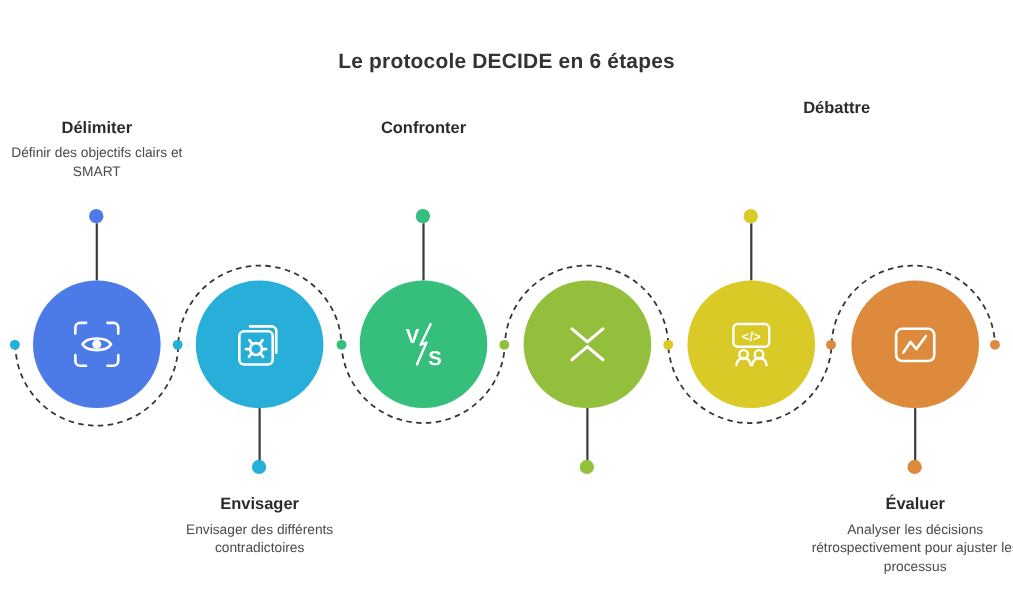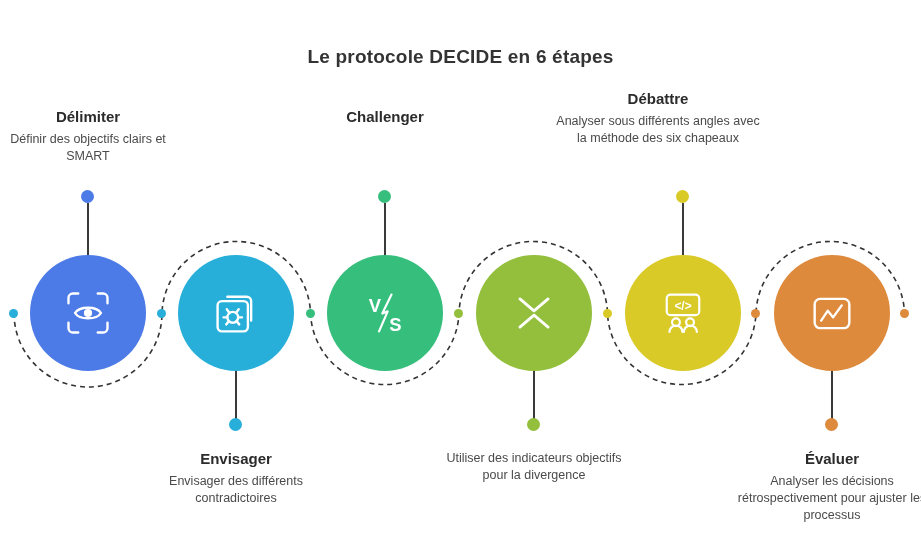--- a/index.html
+++ b/index.html
@@ -40,21 +40,21 @@
   .s3-label  { left:287px; top:108px; width:196px; }
   
   .s4-line   { left:533px; top:371px; height:48px; }
   .s4-dot    { left:527px; top:418px; }
   .s4-circle { left:476px; top:255px; }
   .s4-label  { left:441px; top:450px; width:186px; }
   
   .s5-line   { left:682px; top:203px; height:52px; }
   .s5-dot    { left:676px; top:190px; }
   .s5-circle { left:625px; top:255px; }
-  .s5-label  { left:552px; top:90px;  width:212px; }
+  .s5-label  { left:579px; top:90px;  width:212px;text-align:right; }
   
   .s6-line   { left:831px; top:371px; height:48px; }
   .s6-dot    { left:825px; top:418px; }
   .s6-circle { left:774px; top:255px; }
   .s6-label  { left:732px; top:450px; width:200px; }
 
   .icon { display:block; }
 </style>
 </head>
 <body>
@@ -116,54 +116,52 @@
     <div class="vline s3-line"></div>
     <div class="node-dot s3-dot" style="background-color: rgb(54, 190, 125);"></div>
     <div class="circle s3-circle" style="background-color: rgb(54, 190, 125);">
       <svg class="icon" viewBox="0 0 48 48" width="52" height="52" fill="none" stroke="#ffffff" stroke-width="2" stroke-linecap="round" stroke-linejoin="round">
         <text x="9" y="23" font-size="17" font-weight="700" fill="#ffffff" stroke="none">V</text>
         <text x="28" y="41" font-size="17" font-weight="700" fill="#ffffff" stroke="none">S</text>
         <path d="M30 7 L21.5 24.5 L26.5 22.5 L18.5 41"></path>
       </svg>
     </div>
     <div class="label s3-label">
-      <h3>Challenger</h3>
+      <h3>Confronter</h3>
     </div>
   </div>
 
   <div class="step">
     <div class="vline s4-line"></div>
     <div class="node-dot s4-dot" style="background-color: rgb(147, 191, 60);"></div>
     <div class="circle s4-circle" style="background-color: rgb(147, 191, 60);">
       <svg class="icon" viewBox="0 0 48 48" width="52" height="52" fill="none" stroke="#ffffff" stroke-width="2.6" stroke-linecap="round" stroke-linejoin="round">
         <path d="M11 11 L24 22 L37 11"></path>
         <path d="M11 37 L24 26 L37 37"></path>
       </svg>
     </div>
     <div class="label s4-label">
-      <p>Utiliser des indicateurs objectifs pour la divergence</p>
     </div>
   </div>
 
   <div class="step">
     <div class="vline s5-line"></div>
     <div class="node-dot s5-dot" style="background-color: rgb(217, 202, 39);"></div>
     <div class="circle s5-circle" style="background-color: rgb(217, 202, 39);">
       <svg class="icon" viewBox="0 0 48 48" width="52" height="52" fill="none" stroke="#ffffff" stroke-width="2" stroke-linecap="round" stroke-linejoin="round">
         <rect x="9" y="7" width="30" height="19" rx="3.5"></rect>
         <text x="24" y="21" text-anchor="middle" font-size="11" font-weight="700" fill="#ffffff" stroke="none">&lt;/&gt;</text>
         <circle cx="17.5" cy="32.5" r="3.6"></circle>
         <path d="M11.5 41.5 a6 6 0 0 1 12 0"></path>
         <circle cx="30.5" cy="32.5" r="3.6"></circle>
         <path d="M24.8 41.5 a6 6 0 0 1 12 0"></path>
       </svg>
     </div>
     <div class="label s5-label">
       <h3>Débattre</h3>
-      <p>Analyser sous différents angles avec la méthode des six chapeaux</p>
     </div>
   </div>
 
   <div class="step">
     <div class="vline s6-line"></div>
     <div class="node-dot s6-dot" style="background-color: rgb(222, 138, 60);"></div>
     <div class="circle s6-circle" style="background-color: rgb(222, 138, 60);">
       <svg class="icon" viewBox="0 0 48 48" width="52" height="52" fill="none" stroke="#ffffff" stroke-width="2.2" stroke-linecap="round" stroke-linejoin="round">
         <rect x="8" y="11" width="32" height="27" rx="5"></rect>
         <path d="M14 31 L20 22 L25 28 L33 17"></path>

